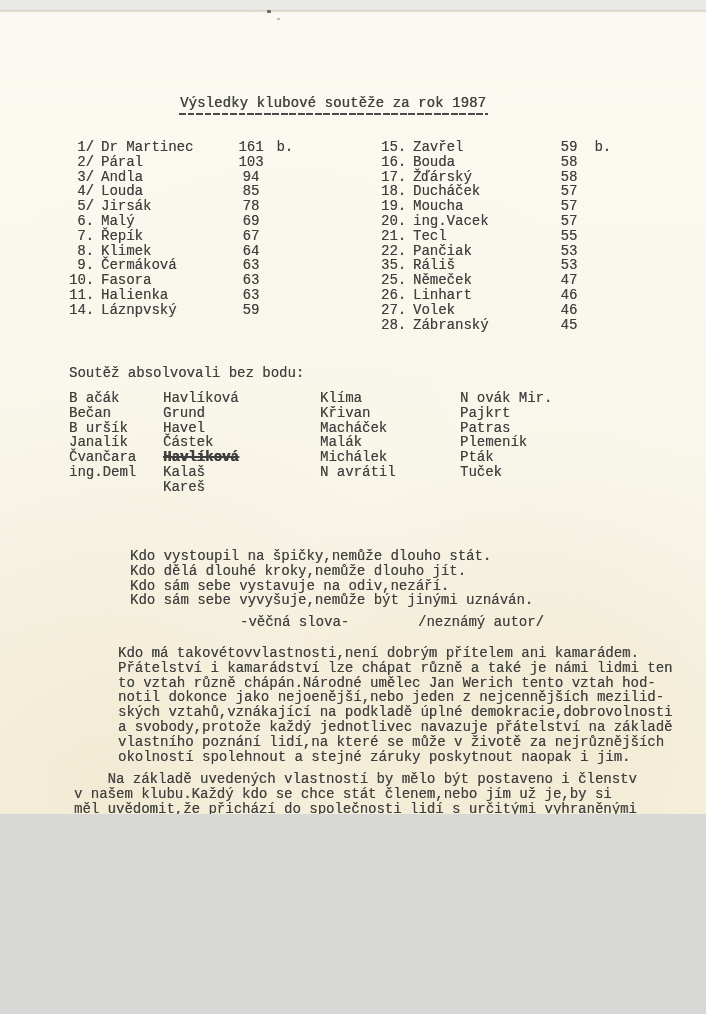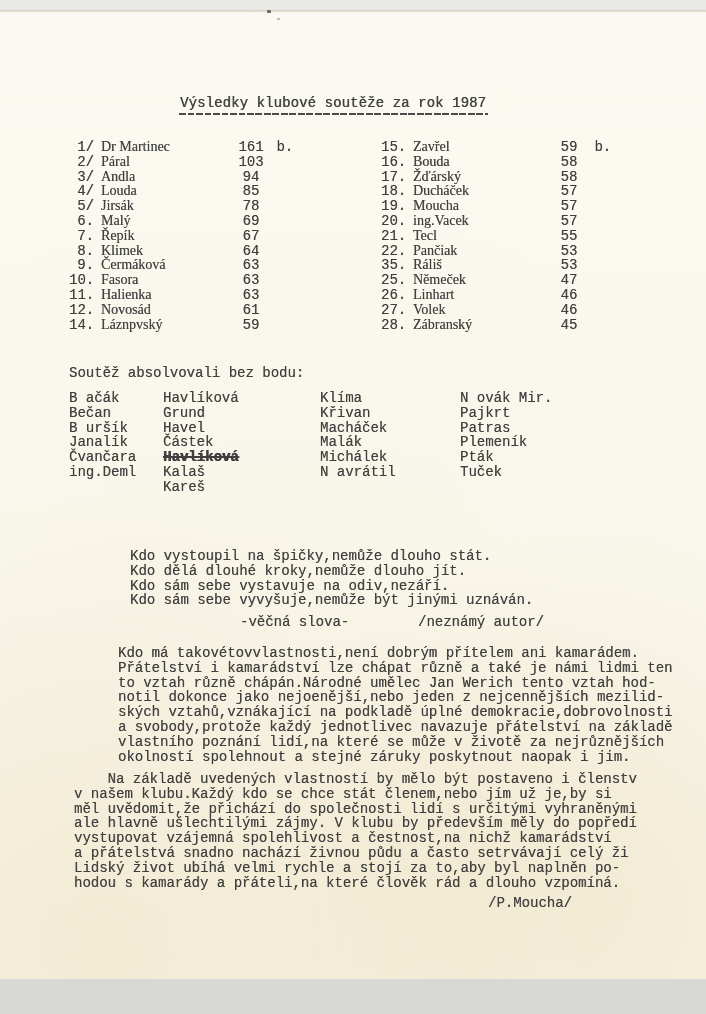--- a/index.html
+++ b/index.html
@@ -1,18 +1,18 @@
 <!DOCTYPE html>
 <html><head>
 <meta charset="utf-8">
 <style>
   html,body{margin:0;padding:0;background:#d8d8d6;}
   .page{
     position:relative;
-    width:706px;height:979px;
+    width:706px;height:814px;
     margin:0 auto;
     overflow:hidden;
     font-family:"Liberation Mono","DejaVu Sans Mono",monospace;
     font-size:14px;
     line-height:14.8px;
     color:#3e3e3e;
     text-shadow:0.3px 0.3px 0.4px rgba(62,62,62,0.55);
     background:
       radial-gradient(circle at 15% 96%, rgba(230,215,175,0.35), transparent 40%),
       radial-gradient(circle at 85% 93%, rgba(232,219,182,0.30), transparent 35%),
@@ -26,21 +26,21 @@
   .speck{position:absolute;background:#6a6a66;border-radius:1px;}
   .title{position:absolute;left:180px;top:96px;letter-spacing:0.1px;
     text-shadow:0.4px 0.4px 0.5px rgba(50,50,50,0.7);}
   .title-underline{position:absolute;left:179px;top:113px;width:309px;height:2px;
     background:repeating-linear-gradient(90deg,#4b4b4b 0 6.5px, transparent 6.5px 8.5px);}
   .tbl{position:absolute;}
   .tbl-left{left:69px;top:140px;}
   .tbl-right{left:381px;top:140px;}
   .row{display:flex;height:14.8px;white-space:pre;}
   .rk{display:inline-block;width:25px;text-align:right;flex:none;}
-  .nm{display:inline-block;margin-left:7px;flex:none;font-family:Liberation Serif, serif;}
+  .nm{display:inline-block;margin-left:7px;flex:none;}
   .tbl-left .nm{width:133px;}
   .tbl-right .nm{width:139px;}
   .pt{display:inline-block;width:34px;text-align:center;flex:none;}
   .sx{display:inline-block;width:30px;white-space:pre;flex:none;}
   .heading{position:absolute;left:69px;top:366px;}
   .np-col{position:absolute;top:391px;}
   .np-col div{height:14.8px;white-space:pre;}
   .np-c1{left:69px;}
   .np-c2{left:163px;}
   .np-c3{left:320px;}
@@ -72,21 +72,20 @@
     <div class="row"><span class="rk">2/</span><span class="nm">Páral</span><span class="pt">103</span><span class="sx"></span></div>
     <div class="row"><span class="rk">3/</span><span class="nm">Andla</span><span class="pt">94</span><span class="sx"></span></div>
     <div class="row"><span class="rk">4/</span><span class="nm">Louda</span><span class="pt">85</span><span class="sx"></span></div>
     <div class="row"><span class="rk">5/</span><span class="nm">Jirsák</span><span class="pt">78</span><span class="sx"></span></div>
     <div class="row"><span class="rk">6.</span><span class="nm">Malý</span><span class="pt">69</span><span class="sx"></span></div>
     <div class="row"><span class="rk">7.</span><span class="nm">Řepík</span><span class="pt">67</span><span class="sx"></span></div>
     <div class="row"><span class="rk">8.</span><span class="nm">Klimek</span><span class="pt">64</span><span class="sx"></span></div>
     <div class="row"><span class="rk">9.</span><span class="nm">Čermáková</span><span class="pt">63</span><span class="sx"></span></div>
     <div class="row"><span class="rk">10.</span><span class="nm">Fasora</span><span class="pt">63</span><span class="sx"></span></div>
     <div class="row"><span class="rk">11.</span><span class="nm">Halienka</span><span class="pt">63</span><span class="sx"></span></div>
-    <div class="row"><span class="rk">12.</span><span class="nm">Novosád</span><span class="pt">61</span><span class="sx"></span></div>
     <div class="row"><span class="rk">14.</span><span class="nm">Láznpvský</span><span class="pt">59</span><span class="sx"></span></div>
   </div>
 
   <div class="tbl tbl-right">
     <div class="row"><span class="rk">15.</span><span class="nm">Zavřel</span><span class="pt">59</span><span class="sx"> b.</span></div>
     <div class="row"><span class="rk">16.</span><span class="nm">Bouda</span><span class="pt">58</span><span class="sx"></span></div>
     <div class="row"><span class="rk">17.</span><span class="nm">Žďárský</span><span class="pt">58</span><span class="sx"></span></div>
     <div class="row"><span class="rk">18.</span><span class="nm">Ducháček</span><span class="pt">57</span><span class="sx"></span></div>
     <div class="row"><span class="rk">19.</span><span class="nm">Moucha</span><span class="pt">57</span><span class="sx"></span></div>
     <div class="row"><span class="rk">20.</span><span class="nm">ing.Vacek</span><span class="pt">57</span><span class="sx"></span></div>

